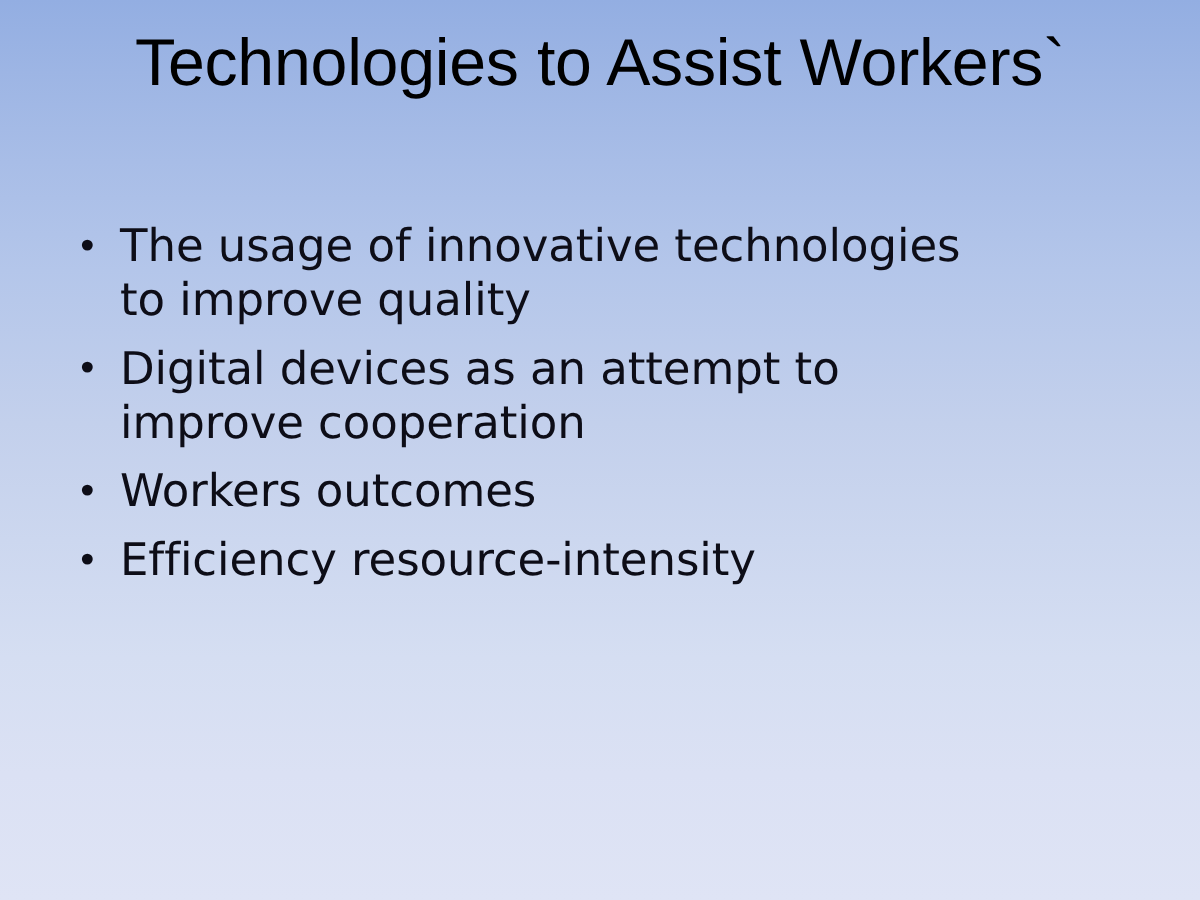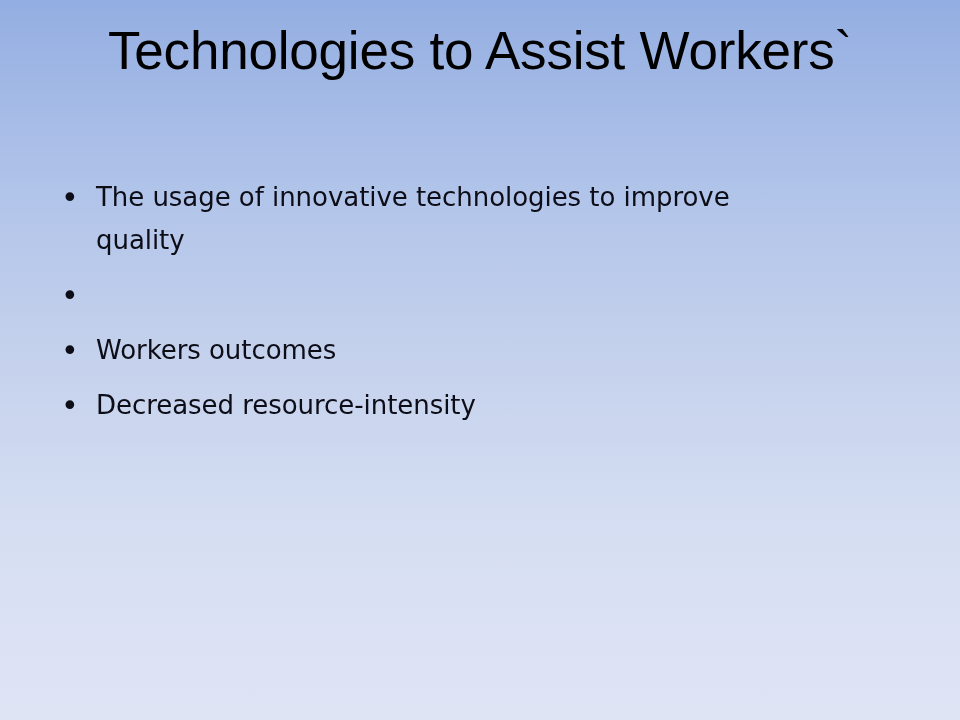--- a/index.html
+++ b/index.html
@@ -74,21 +74,21 @@
     line-height: 43px;
     color: #0d0d17;
     text-align: left;
     padding-left: 9px;
     box-sizing: border-box;
     user-select: none;
   }
   .bullet-text {
     flex: 1 1 auto;
     font-family: "DejaVu Sans", "Liberation Sans", sans-serif;
-    font-size: 26px;
+    font-size: 36px;
     line-height: 43px;
     font-weight: 400;
     color: #0d0d17;
     letter-spacing: -0.05px;
     max-width: 700px;
   }
   
   .bullet-row[data-wrap="1"] .bullet-text { max-width: 700px; }
   .bullet-row[data-wrap="0"] .bullet-text { max-width: 760px; white-space: nowrap; }
 </style>
@@ -103,27 +103,28 @@
 
   <div class="body-block">
 
     <div class="bullet-row" data-wrap="1">
       <span class="bullet-marker">•</span>
       <span class="bullet-text">The usage of innovative technologies to improve quality</span>
     </div>
 
     <div class="bullet-row" data-wrap="1">
       <span class="bullet-marker">•</span>
+      <span class="bullet-text">Digital devices as an attempt to improve cooperation</span>
     </div>
 
     <div class="bullet-row" data-wrap="0">
       <span class="bullet-marker">•</span>
       <span class="bullet-text">Workers outcomes</span>
     </div>
 
     <div class="bullet-row" data-wrap="0">
       <span class="bullet-marker">•</span>
-      <span class="bullet-text">Decreased resource-intensity</span>
+      <span class="bullet-text">Efficiency resource-intensity</span>
     </div>
 
   </div>
 
 </div>
 
 </body></html>

